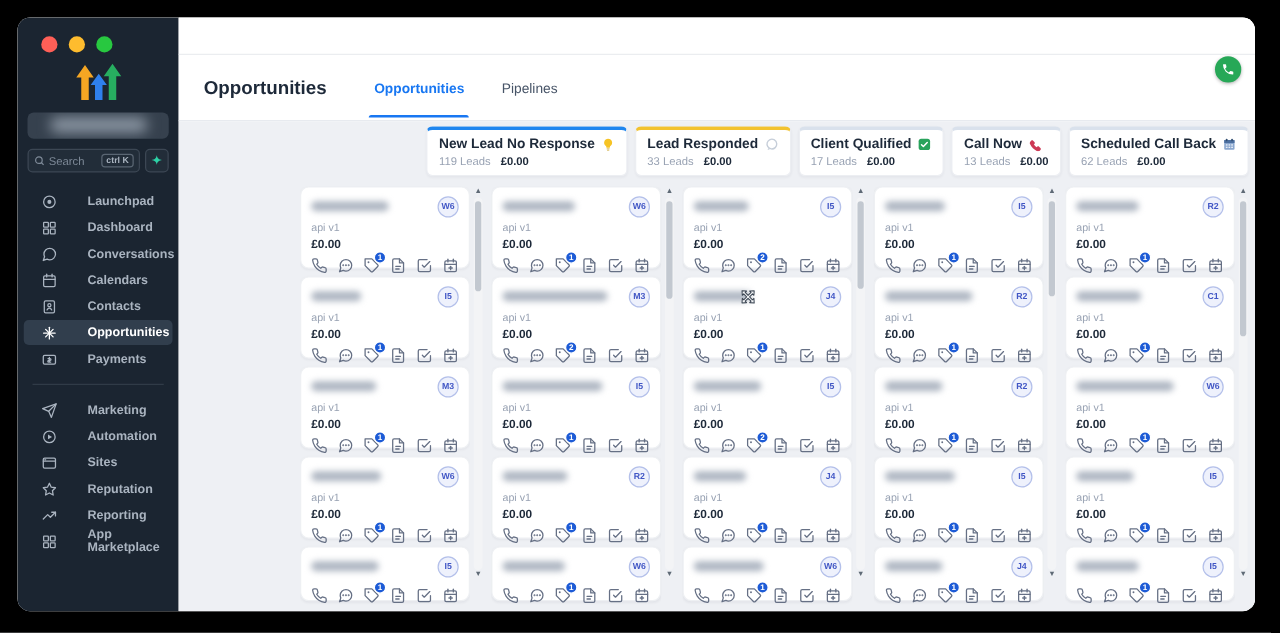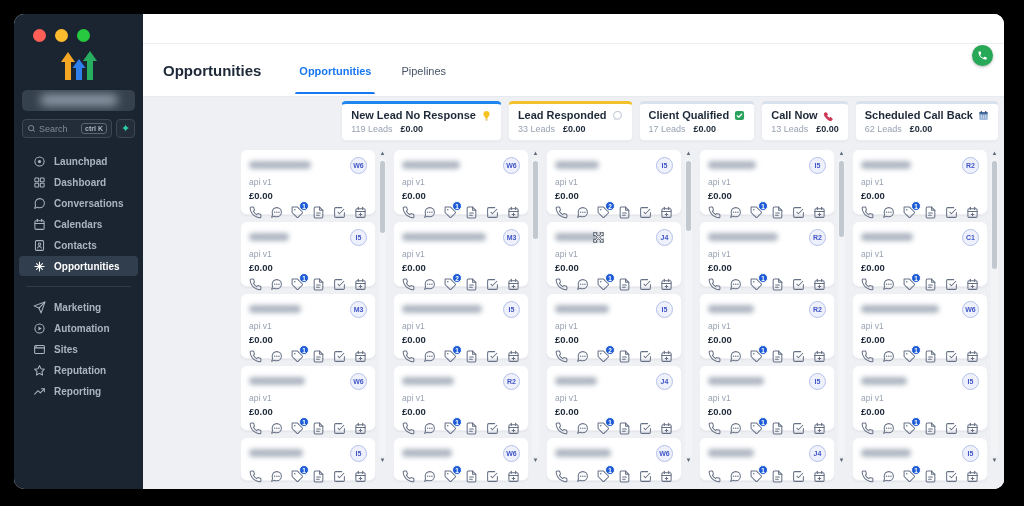--- a/index.html
+++ b/index.html
@@ -17,21 +17,21 @@
   .acct-pill .blob { position:absolute; left:18px; top:4px; width:78px; height:12px; border-radius:6px;
     background:#8d98a5; filter:blur(5px); }
   .searchbar { margin:8px 8px 0; display:flex; gap:4px; align-items:center; }
   .search-input { flex:1; height:19px; background:#222d39; border:1px solid #3c4document#48; border:1px solid #3c4754; border-radius:4px;
     display:flex; align-items:center; padding:0 4px; gap:3px; }
   .search-input .ph { color:#7e8a98; font-size:9px; flex:1; }
   .kbd { border:1px solid #5a6673; border-radius:3px; color:#aab4c0; font-size:7px; padding:1px 3px; font-weight:bold; }
   .spark-btn { width:19px; height:19px; border:1px solid #3c4754; border-radius:4px; background:#222d39;
     color:#2dd1a6; font-size:11px; display:flex; align-items:center; justify-content:center; }
   .nav { margin-top:12px; }
-  .nav-item { display:flex; align-items:center; gap:8px; height:20px; padding:0 10px 0 14px;
+  .nav-item { display:flex; align-items:center; gap:24px; height:20px; padding:0 10px 0 14px;
     color:#aab4c0; font-size:10px; font-weight:bold; cursor:pointer; border-radius:4px; margin:1px 5px; }
   .nav-item.active { background:#313e4d; color:#ffffff; }
   .nav-item svg { width:13px; height:13px; flex-shrink:0; }
   .nav-divider { height:1px; background:#303b47; margin:9px 12px; }
 
   
   #main { flex:1; display:flex; flex-direction:column; position:relative; background:#fff; min-width:0; }
   #topbar { height:30px; background:#fff; border-bottom:1px solid #ebedf0; }
   #pagehead { height:53px; background:#fff; border-bottom:1px solid #e7eaef; display:flex; align-items:center; padding:0 20px; position:relative; }
   #page-title { font-size:15px; font-weight:bold; color:#1d2939; margin-right:36px; }
@@ -166,20 +166,29 @@
           <span style="display: flex;">
             <svg viewBox="0 0 24 24" fill="none" stroke="currentColor" stroke-width="1.9" stroke-linecap="round" stroke-linejoin="round">
               <line x1="12" y1="3.5" x2="12" y2="20.5"></line>
               <line x1="3.5" y1="12" x2="20.5" y2="12"></line>
               <line x1="6.5" y1="6.5" x2="17.5" y2="17.5"></line>
               <line x1="17.5" y1="6.5" x2="6.5" y2="17.5"></line>
             </svg>
           </span>
           <span>Opportunities</span>
         </div>
+        <div class="nav-item">
+          <span style="display: flex;">
+            <svg viewBox="0 0 24 24" fill="none" stroke="currentColor" stroke-width="1.9" stroke-linecap="round" stroke-linejoin="round">
+              <rect x="3" y="6" width="18" height="13" rx="2"></rect>
+              <path d="M12 9v7M10 10.8h3a1.3 1.3 0 0 1 0 2.6h-2a1.3 1.3 0 0 0 0 2.6h3"></path>
+            </svg>
+          </span>
+          <span>Payments</span>
+        </div>
       </nav>
     <div class="nav-divider"></div>
     <nav class="nav" id="nav-secondary" style="margin-top:0">
         <div class="nav-item">
           <span style="display: flex;">
             <svg viewBox="0 0 24 24" fill="none" stroke="currentColor" stroke-width="1.9" stroke-linecap="round" stroke-linejoin="round">
               <path d="M22 2L11 13"></path>
               <path d="M22 2l-7 20-4-9-9-4 20-7z"></path>
             </svg>
           </span>
@@ -214,20 +223,31 @@
         </div>
         <div class="nav-item">
           <span style="display: flex;">
             <svg viewBox="0 0 24 24" fill="none" stroke="currentColor" stroke-width="1.9" stroke-linecap="round" stroke-linejoin="round">
               <polyline points="3 17 9.5 10.5 13.5 14.5 21 7"></polyline>
               <polyline points="15.5 7 21 7 21 12.5"></polyline>
             </svg>
           </span>
           <span>Reporting</span>
         </div>
+        <div class="nav-item">
+          <span style="display: flex;">
+            <svg viewBox="0 0 24 24" fill="none" stroke="currentColor" stroke-width="1.9" stroke-linecap="round" stroke-linejoin="round">
+              <rect x="3.5" y="3.5" width="7" height="7" rx="1"></rect>
+              <rect x="13.5" y="3.5" width="7" height="7" rx="1"></rect>
+              <rect x="3.5" y="13.5" width="7" height="7" rx="1"></rect>
+              <rect x="13.5" y="13.5" width="7" height="7" rx="1"></rect>
+            </svg>
+          </span>
+          <span>App Marketplace</span>
+        </div>
       </nav>
   </aside>
 
   <section id="main">
     <div id="topbar"></div>
     <div id="pagehead">
       <span id="page-title">Opportunities</span>
       <span class="tab active">Opportunities</span>
       <span class="tab">Pipelines</span>
     </div>

